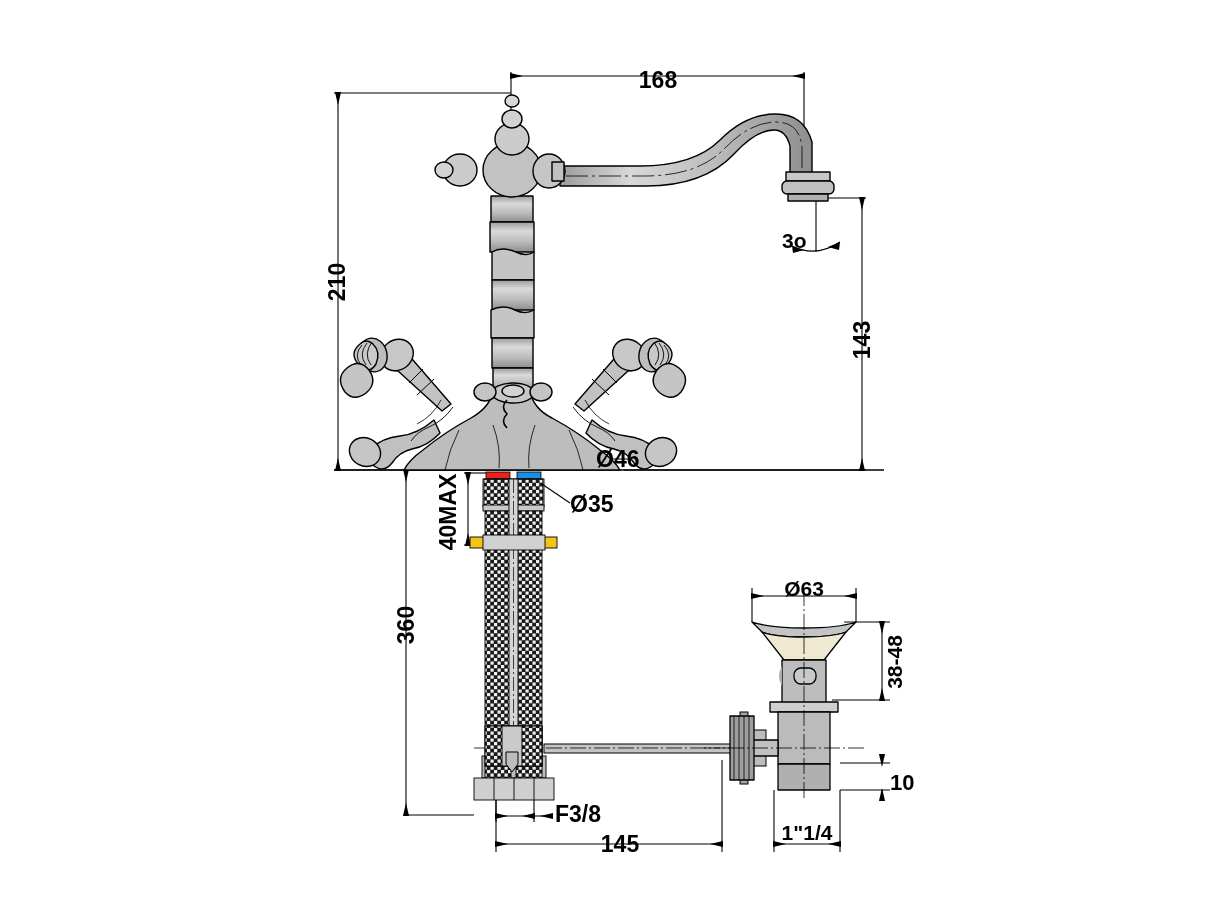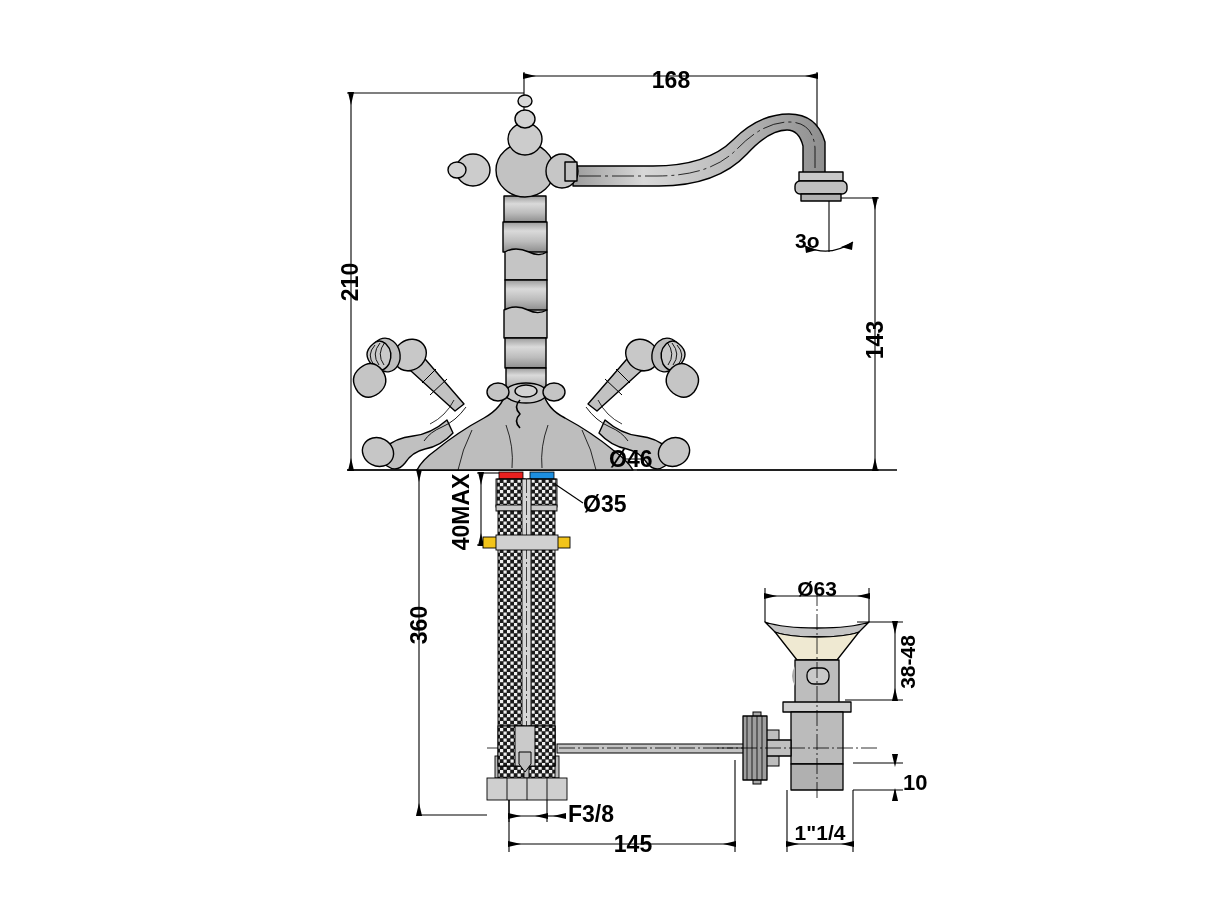--- a/index.html
+++ b/index.html
@@ -1,18 +1,18 @@
 <!DOCTYPE html>
 <html><head>
 <meta charset="utf-8">
 <style>
   html,body{margin:0;padding:0;background:#ffffff;}
   body{width:1229px;height:921px;position:relative;overflow:hidden;
        font-family:"Liberation Sans",sans-serif;color:#000;}
-  #stage{position:absolute;left:17px;top:0;width:1107px;height:921px;}
+  #stage{position:absolute;left:4px;top:0;width:1107px;height:921px;}
   svg.drawing{position:absolute;left:0;top:0;width:1229px;height:921px;}
   .dimtext{font-family:"Liberation Sans",sans-serif;font-weight:bold;fill:#000;}
 </style>
 </head>
 <body>
 
 <div id="stage">
 
   <svg class="drawing" viewBox="0 0 1229 921">
     <defs>

